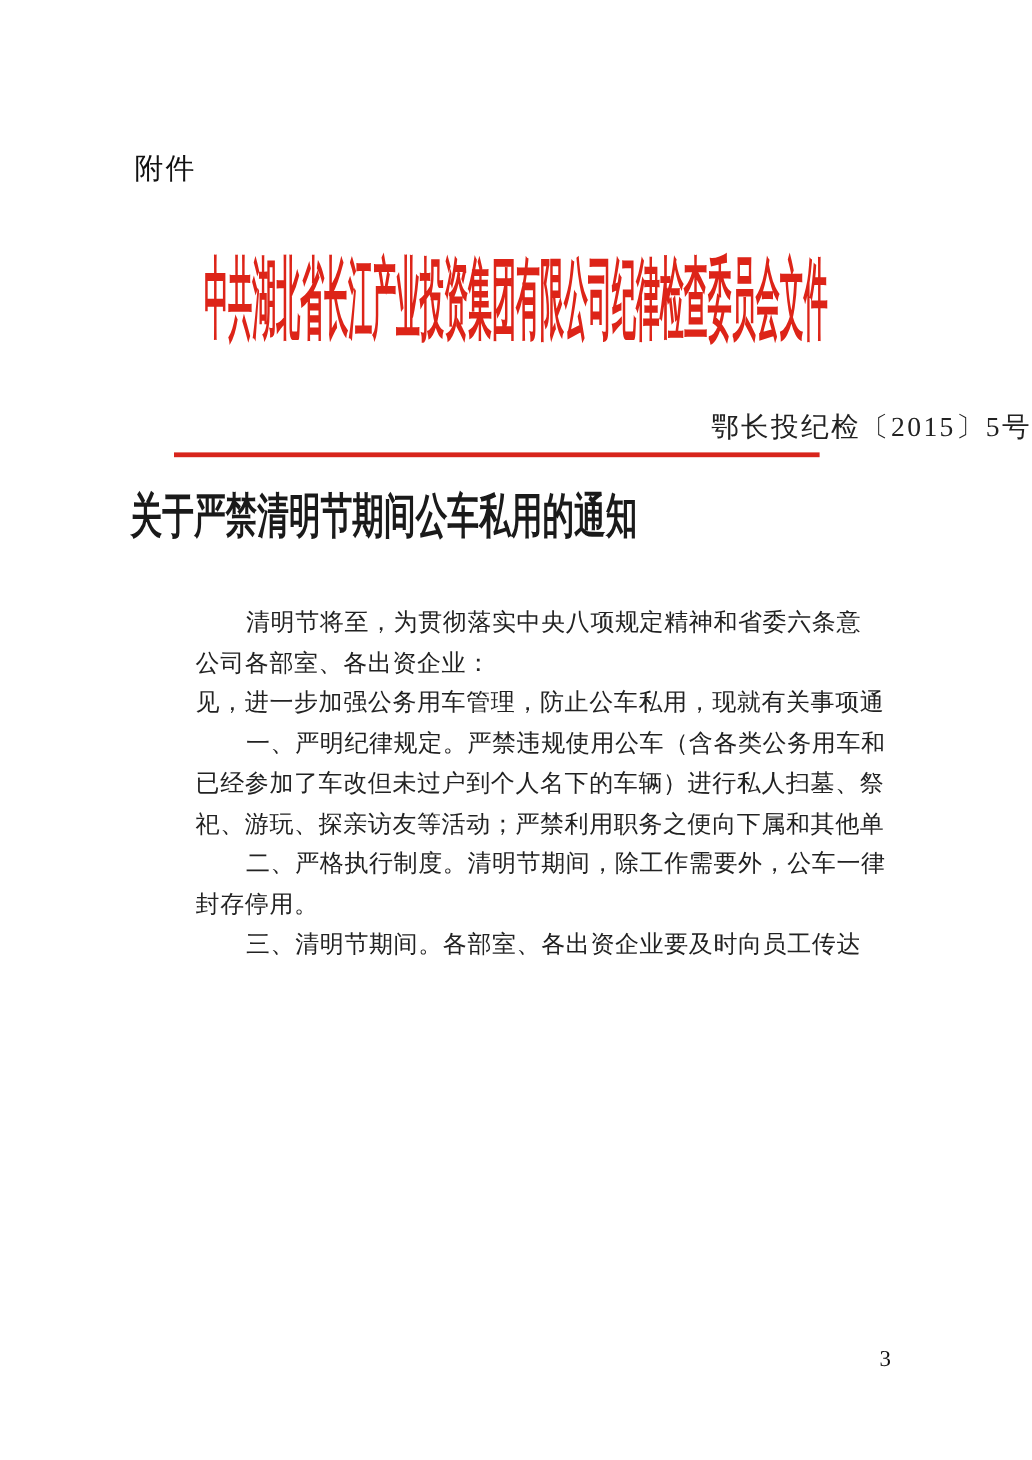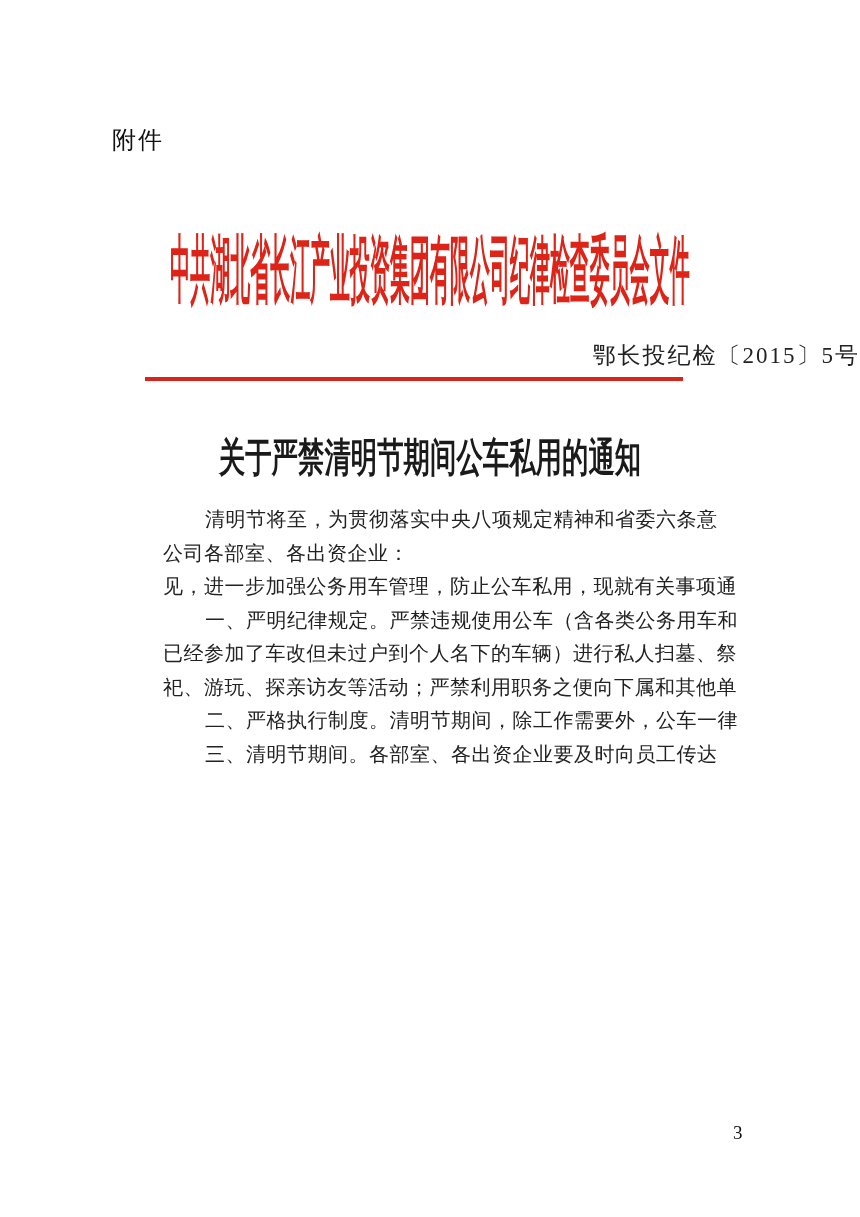--- a/index.html
+++ b/index.html
@@ -21,21 +21,20 @@
   }
   .org-title-wrap {
     position: absolute;
     left: 0;
     top: 210px;
     width: 860px;
     height: 80px;
     display: flex;
     align-items: center;
     justify-content: center;
-    margin-top: 20px;
   }
   .org-title {
     display: inline-block;
     white-space: nowrap;
     font-weight: bold;
     font-size: 74px;
     line-height: 1;
     color: #dd2418;
     transform: scaleX(0.27);
     transform-origin: center;
@@ -54,23 +53,23 @@
     position: absolute;
     left: 145px;
     top: 377px;
     width: 538px;
     height: 4px;
     background: #d8251c;
   }
   .doc-title-wrap {
     position: absolute;
     left: 0;
-    top: 436px;
+    top: 408px;
     width: 860px;
-    text-align: center;
+    text-align: left;
   }
   .doc-title {
     display: inline-block;
     white-space: nowrap;
     font-weight: bold;
     font-size: 40px;
     line-height: 1.1;
     color: #1a1a1a;
     transform: scaleX(0.66);
     transform-origin: center;
@@ -121,18 +120,19 @@
   </div>
 
   <div class="body-text">
     <div class="line indent">清明节将至，为贯彻落实中央八项规定精神和省委六条意</div>
     <div class="line">公司各部室、各出资企业：</div>
     <div class="line">见，进一步加强公务用车管理，防止公车私用，现就有关事项通</div>
     <div class="line indent">一、严明纪律规定。严禁违规使用公车（含各类公务用车和</div>
     <div class="line">已经参加了车改但未过户到个人名下的车辆）进行私人扫墓、祭</div>
     <div class="line">祀、游玩、探亲访友等活动；严禁利用职务之便向下属和其他单</div>
     <div class="line indent">二、严格执行制度。清明节期间，除工作需要外，公车一律</div>
+    <div class="line">封存停用。</div>
     <div class="line indent">三、清明节期间。各部室、各出资企业要及时向员工传达</div>
   </div>
 
   <div class="page-number">3</div>
 
 </div>
 
 </body></html>

